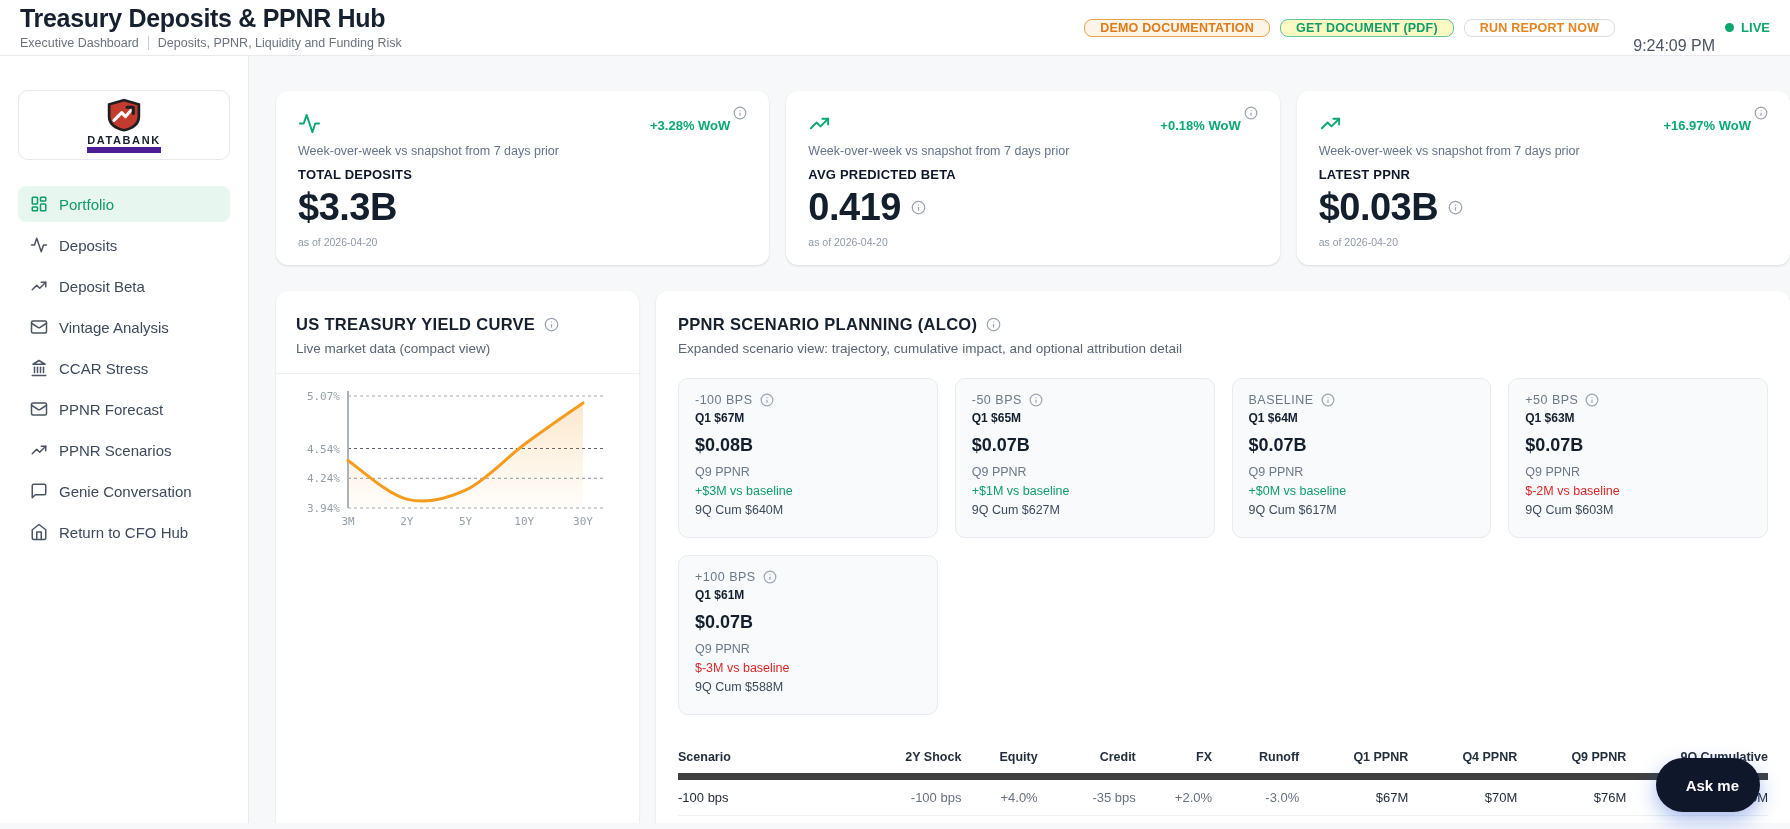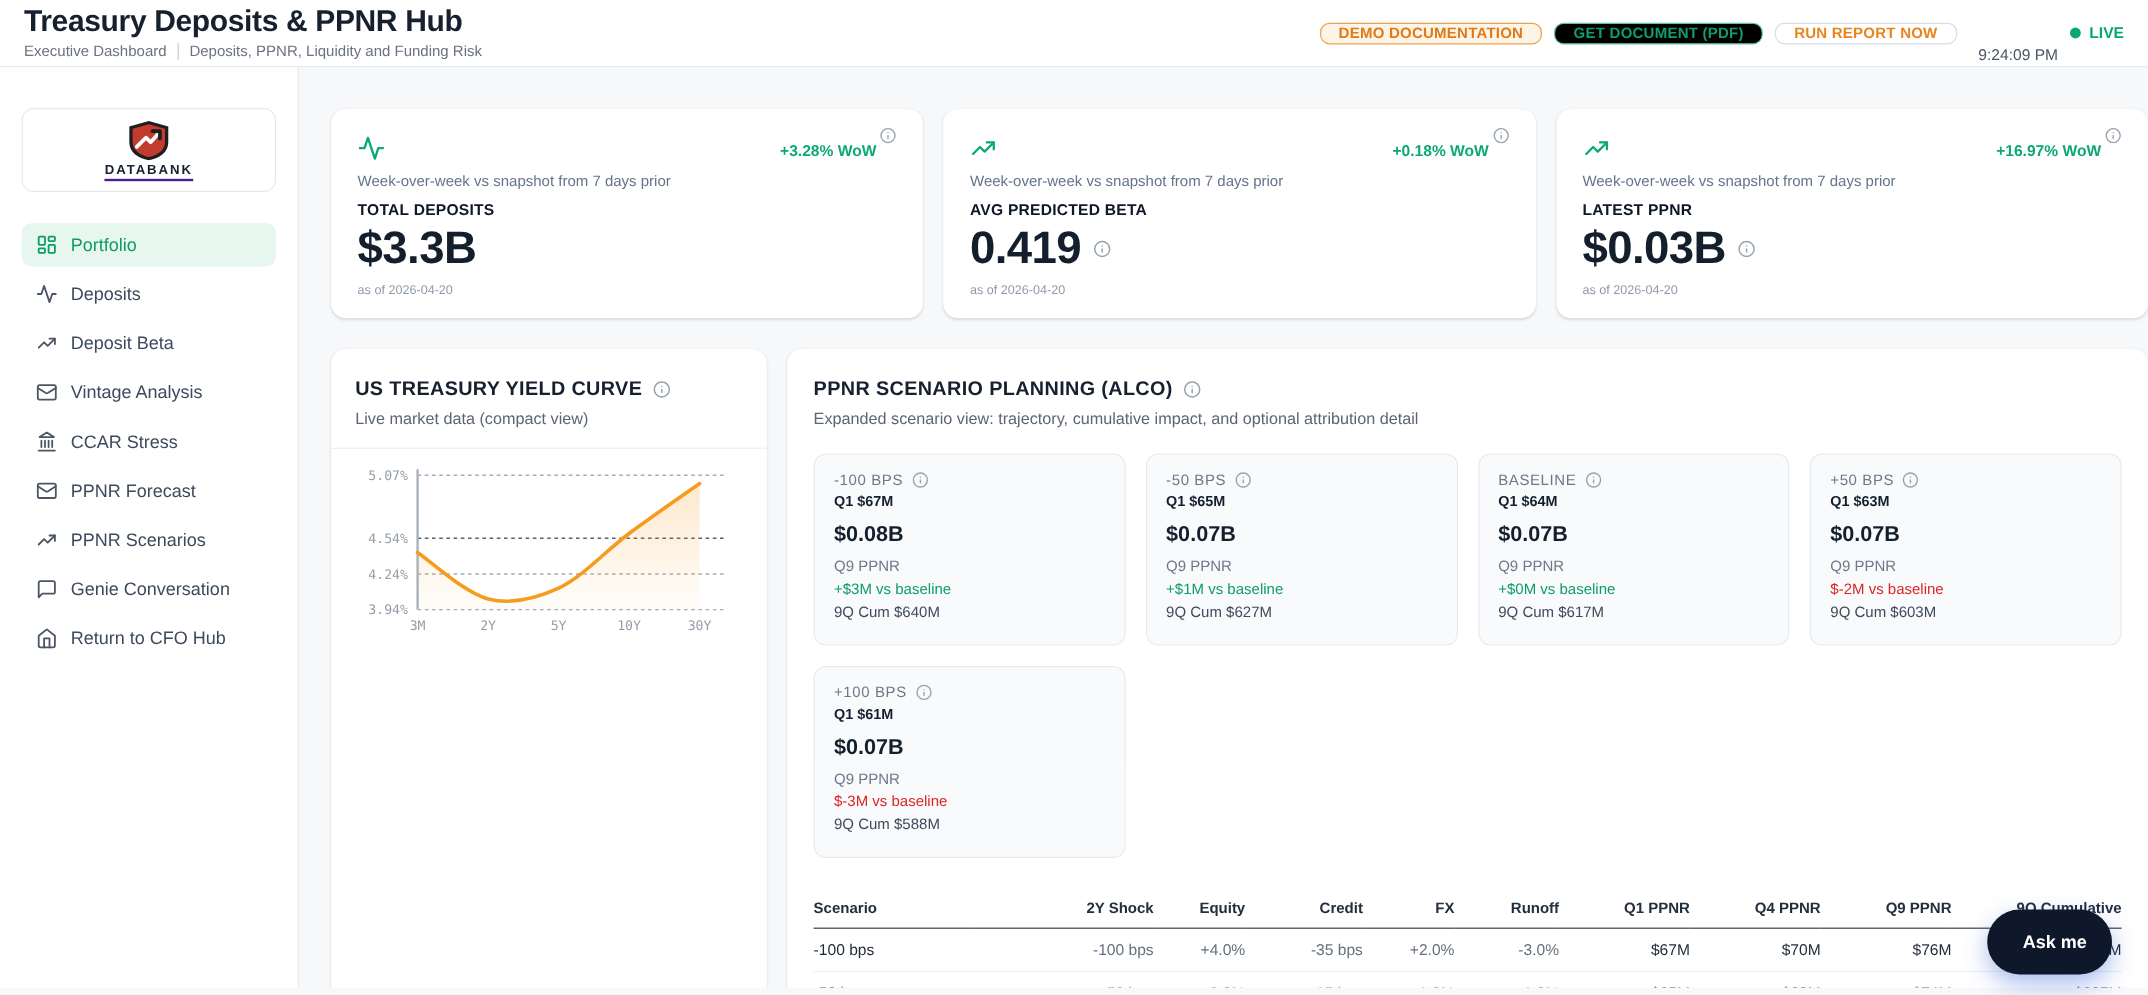--- a/index.html
+++ b/index.html
@@ -10,34 +10,34 @@
   .header { height:56px; background:#fff; border-bottom:1px solid #e7e9ee;
     display:flex; align-items:center; padding:0 20px; gap:12px; }
   .htitle h1 { font-size:25px; font-weight:bold; color:#17202e; letter-spacing:-.3px; line-height:1.1; }
   .hsub { display:flex; align-items:center; gap:9px; margin-top:4px; font-size:12.5px; color:#6b7280; }
   .hsub .vdiv { width:1px; height:14px; background:#c6ccd4; }
   .hright { margin-left:auto; display:flex; align-items:center; gap:10px; }
   .btn { font-size:12.5px; font-weight:bold; padding:1px 15px; border-radius:8px;
     border:1px solid transparent; cursor:pointer; letter-spacing:.2px; background:#fff;
     font-family:"Liberation Sans",sans-serif; }
   .btn.orange { color:#e07a18; border-color:#eca14d; background:#fdf4e8; }
-  .btn.green  { color:#0f9d6b; border-color:#5fc59b; background:#000000; }
+  .btn.green  { color:#0f9d6b; border-color:#5fc59b; background:#fef9c3; }
   .btn.outline{ color:#e8831e; border-color:#d9dde3; background:#fff; }
-  .clock { font-size:13px; color:#4b5563; margin-left:8px;margin-top:36px; }
+  .clock { font-size:16px; color:#4b5563; margin-left:8px;margin-top:36px; }
   .live { display:flex; align-items:center; gap:7px; font-size:13px; font-weight:bold; color:#0aa86c; }
   .live .dot { width:9px; height:9px; border-radius:50%; background:#0aa86c; }
 
   
   .shell { display:flex; height:767px; }
   .sidebar { width:249px; flex-shrink:0; background:#fff; border-right:1px solid #e7e9ee;
     padding:34px 18px; }
   .logo-card { border:1px solid #e7e9ee; border-radius:10px; height:70px; display:flex;
     flex-direction:column; align-items:center; justify-content:center; margin-bottom:26px; }
   .logo-text { font-size:11px; font-weight:bold; letter-spacing:1.6px; color:#17202e;
-    border-bottom:2px solid #4c1d95; padding-bottom:1px; margin-top:2px; }
+    border-bottom:6px solid #4c1d95; padding-bottom:1px; margin-top:2px; }
   .nav { display:flex; flex-direction:column; gap:5px; }
   .nav-item { display:flex; align-items:center; gap:11px; padding:9px 12px; border-radius:8px;
     font-size:15px; color:#3d4a5c; cursor:pointer; }
   .nav-item .nicon { width:18px; height:18px; color:#4b5563; display:inline-flex; }
   .nav-item .nicon svg { width:18px; height:18px; }
   .nav-item.active { background:#e7f6ee; color:#0d9c66; }
   .nav-item.active .nicon { color:#0d9c66; }
 
   .main { flex:1; padding:35px 0 0 27px; overflow:hidden; }
 
@@ -83,21 +83,21 @@
     letter-spacing:.5px; }
   .sc-q1 { font-size:12px; font-weight:bold; color:#141f2e; margin-top:4px; }
   .sc-b  { font-size:18px; font-weight:bold; color:#141f2e; margin-top:10px; }
   .sc-q9 { font-size:12.5px; color:#6e7988; margin-top:9px; }
   .sc-delta { font-size:12.5px; margin-top:5px; }
   .sc-delta.green { color:#0e9d68; }
   .sc-delta.red   { color:#dc2626; }
   .sc-cum { font-size:12.5px; color:#3f4b5c; margin-top:5px; }
 
   table.sc-table { width:100%; border-collapse:collapse; margin-top:26px; font-size:13px; }
-  .sc-table th { padding:9px 0; border-bottom:1px solid #404040; color:#242f3e;
+  .sc-table th { padding:9px 0; border-bottom:7px solid #404040; color:#242f3e;
     font-weight:bold; text-align:right; font-size:12.5px; }
   .sc-table td { padding:10px 0; border-bottom:1px solid #eef1f5; text-align:right; color:#67707e; }
   .sc-table th:first-child, .sc-table td:first-child { text-align:left; }
   .sc-table td:first-child { color:#1f2937; }
   .sc-table td:nth-child(n+7) { color:#1f2937; }
   .sc-table th:nth-child(1){width:12%} .sc-table th:nth-child(2){width:14%}
   .sc-table th:nth-child(3){width:7%}  .sc-table th:nth-child(4){width:9%}
   .sc-table th:nth-child(5){width:7%}  .sc-table th:nth-child(6){width:8%}
   .sc-table th:nth-child(7){width:10%} .sc-table th:nth-child(8){width:10%}
   .sc-table th:nth-child(9){width:10%} .sc-table th:nth-child(10){width:13%}

